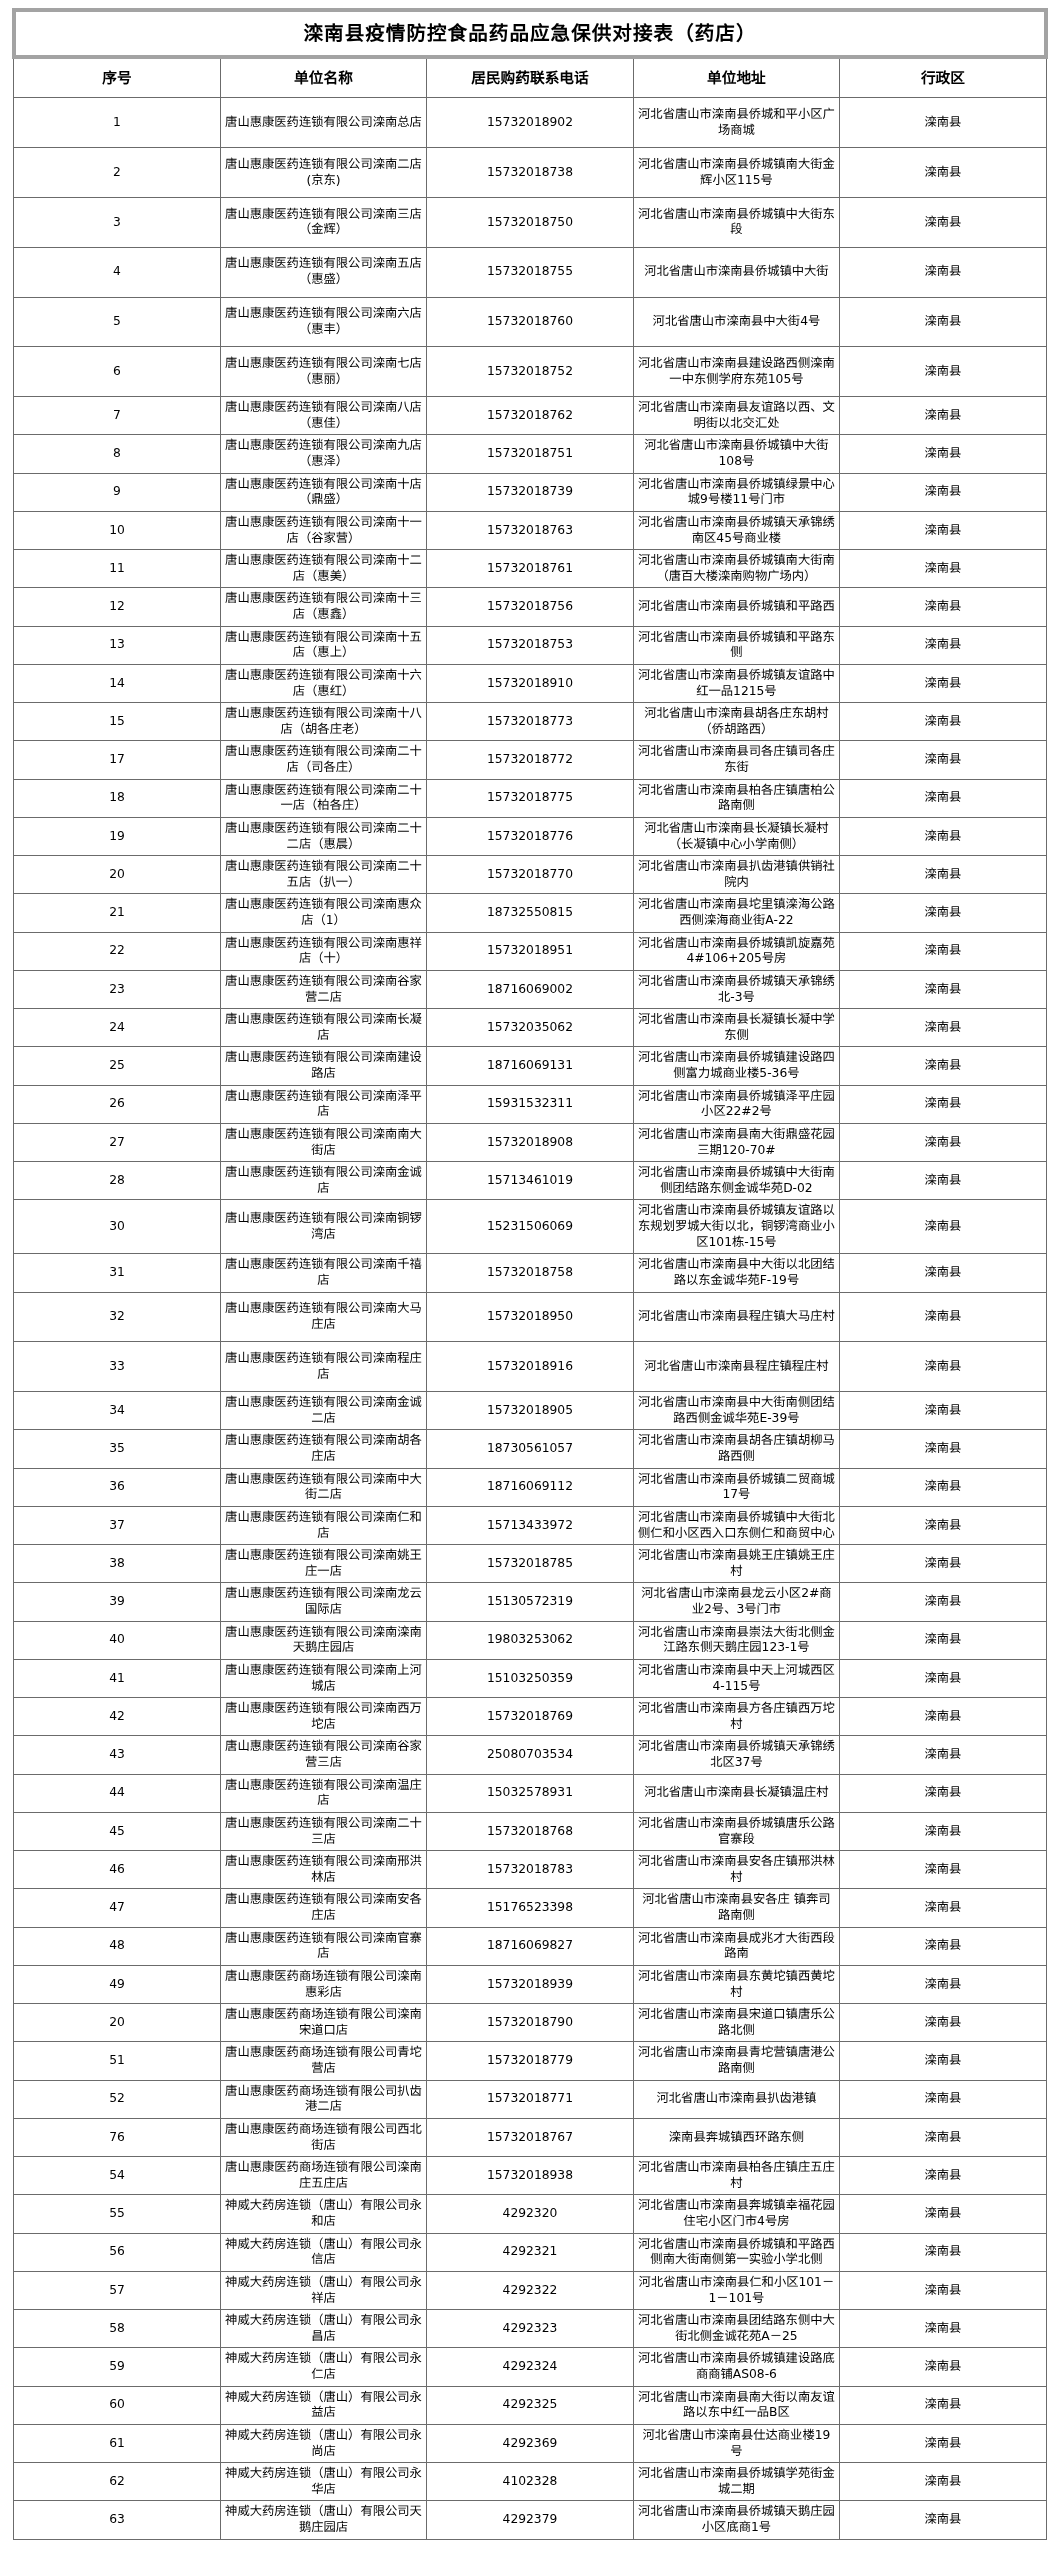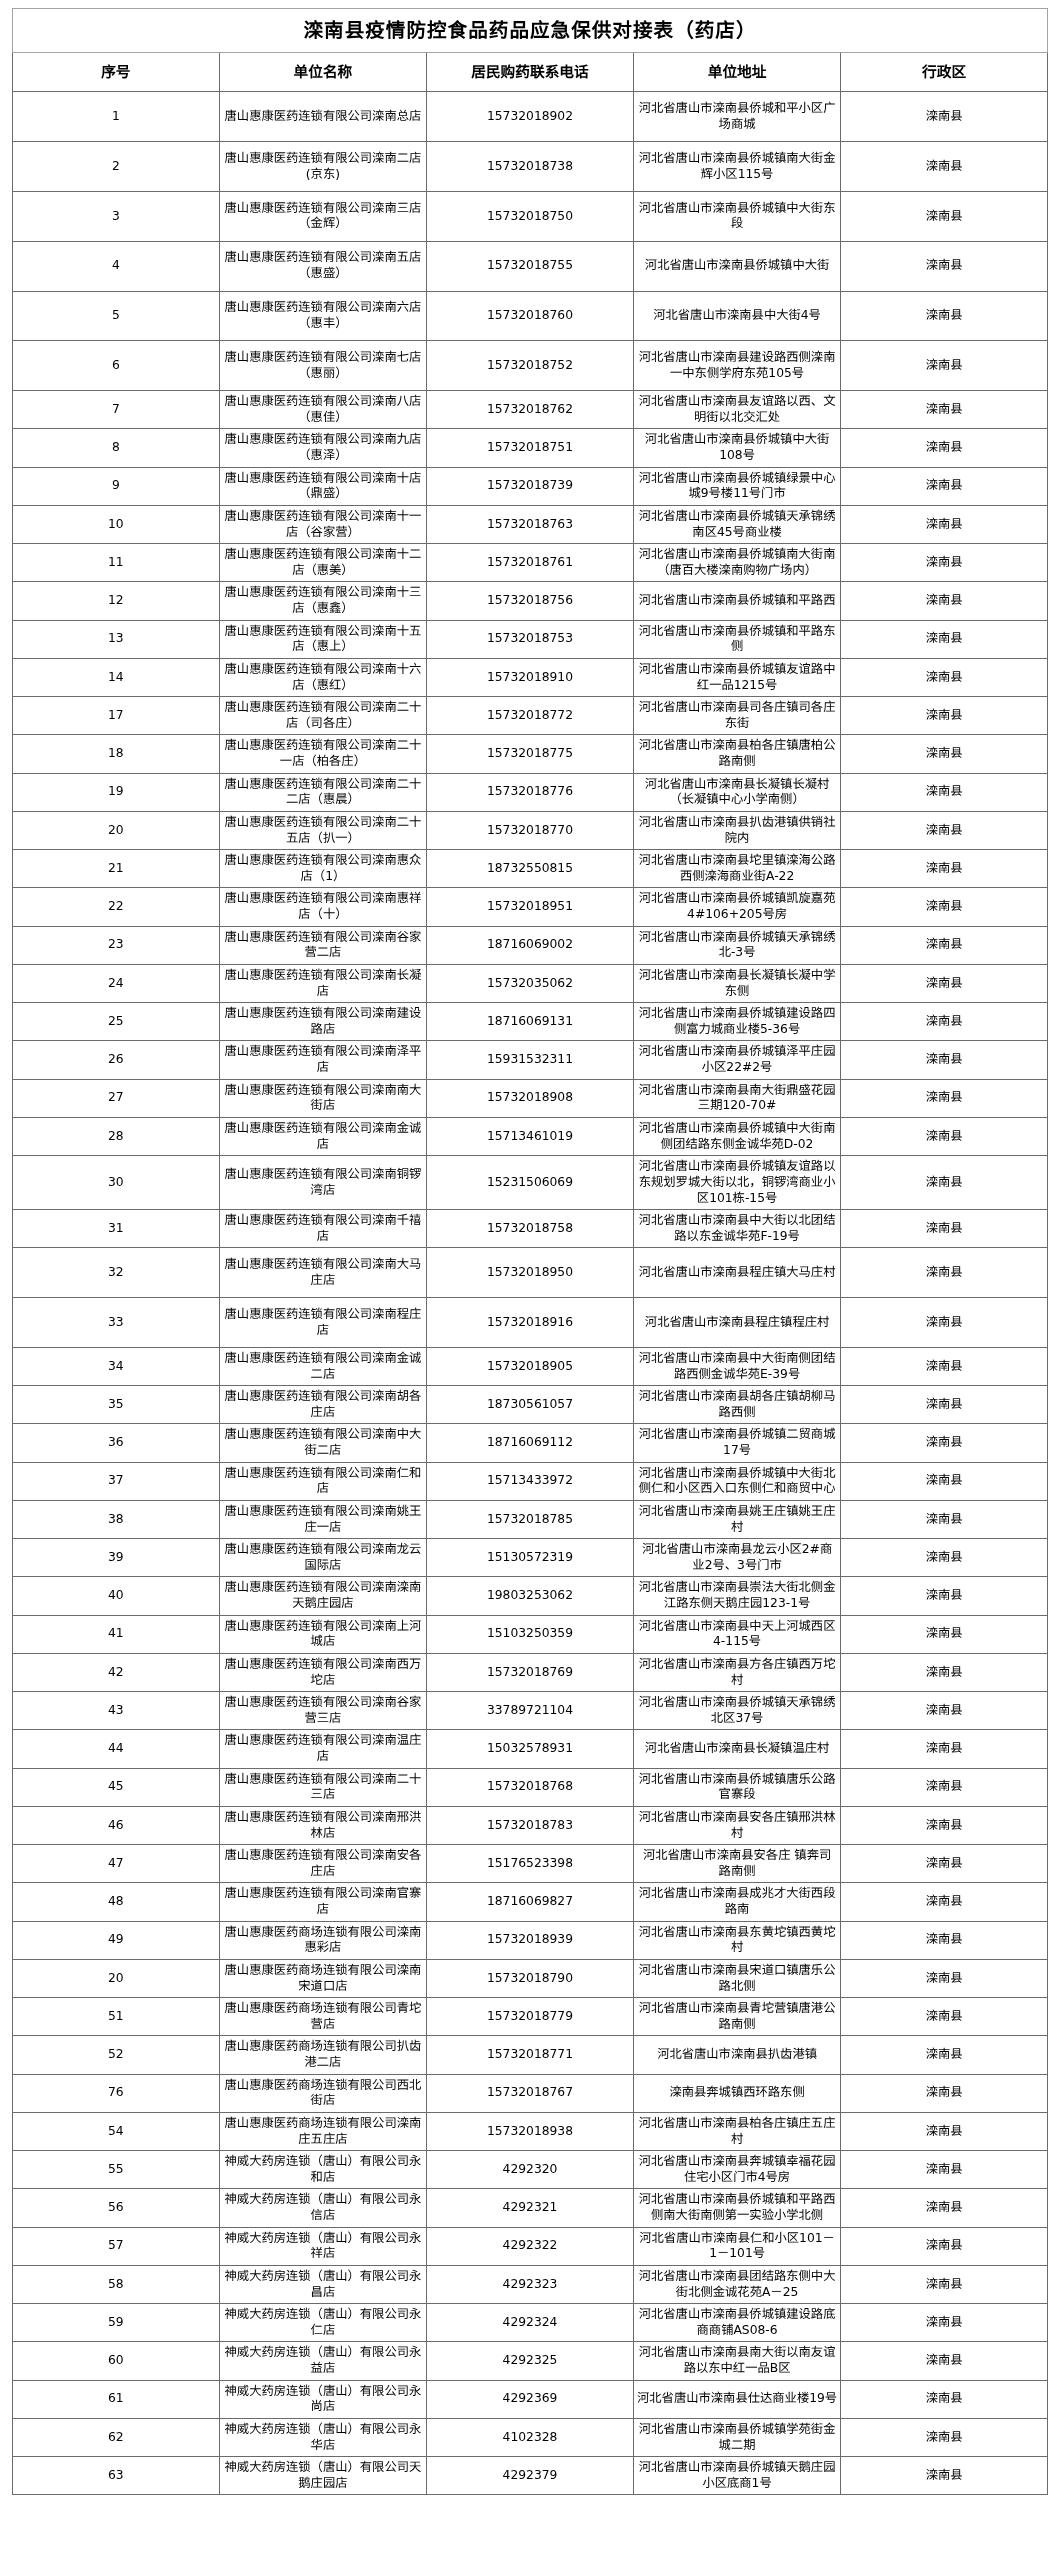--- a/index.html
+++ b/index.html
@@ -31,21 +31,21 @@
     padding: 2px 2.9px;
     vertical-align: middle;
     text-align: center;
     line-height: 1.28;
     word-wrap: break-word;
     overflow-wrap: break-word;
     font-weight: normal;
   }
   
   tr.title-row td {
-    border: 1px solid #a3a3a3;
+    border: 4px solid #a3a3a3;
     height: 33px;
     font-size: 19.6px;
     font-weight: bold;
     letter-spacing: 1px;
     padding: 4.9px 2px;
   }
   
   tr.head-row td {
     height: 29px;
     font-size: 14.7px;
@@ -178,20 +178,27 @@
           <td class="c-dist">滦南县</td>
         </tr>
         <tr class="data-row h-xs">
           <td class="c-idx">14</td>
           <td class="c-name">唐山惠康医药连锁有限公司滦南十六店（惠红）</td>
           <td class="c-tel">15732018910</td>
           <td class="c-addr">河北省唐山市滦南县侨城镇友谊路中红一品1215号</td>
           <td class="c-dist">滦南县</td>
         </tr>
         <tr class="data-row h-xs">
+          <td class="c-idx">15</td>
+          <td class="c-name">唐山惠康医药连锁有限公司滦南十八店（胡各庄老）</td>
+          <td class="c-tel">15732018773</td>
+          <td class="c-addr">河北省唐山市滦南县胡各庄东胡村（侨胡路西）</td>
+          <td class="c-dist">滦南县</td>
+        </tr>
+        <tr class="data-row h-xs">
           <td class="c-idx">17</td>
           <td class="c-name">唐山惠康医药连锁有限公司滦南二十店（司各庄）</td>
           <td class="c-tel">15732018772</td>
           <td class="c-addr">河北省唐山市滦南县司各庄镇司各庄东街</td>
           <td class="c-dist">滦南县</td>
         </tr>
         <tr class="data-row h-xs">
           <td class="c-idx">18</td>
           <td class="c-name">唐山惠康医药连锁有限公司滦南二十一店（柏各庄）</td>
           <td class="c-tel">15732018775</td>
@@ -355,21 +362,21 @@
         <tr class="data-row h-xs">
           <td class="c-idx">42</td>
           <td class="c-name">唐山惠康医药连锁有限公司滦南西万坨店</td>
           <td class="c-tel">15732018769</td>
           <td class="c-addr">河北省唐山市滦南县方各庄镇西万坨村</td>
           <td class="c-dist">滦南县</td>
         </tr>
         <tr class="data-row h-xs">
           <td class="c-idx">43</td>
           <td class="c-name">唐山惠康医药连锁有限公司滦南谷家营三店</td>
-          <td class="c-tel">33789721104</td>
+          <td class="c-tel">25080703534</td>
           <td class="c-addr">河北省唐山市滦南县侨城镇天承锦绣北区37号</td>
           <td class="c-dist">滦南县</td>
         </tr>
         <tr class="data-row h-xs">
           <td class="c-idx">44</td>
           <td class="c-name">唐山惠康医药连锁有限公司滦南温庄店</td>
           <td class="c-tel">15032578931</td>
           <td class="c-addr">河北省唐山市滦南县长凝镇温庄村</td>
           <td class="c-dist">滦南县</td>
         </tr>

